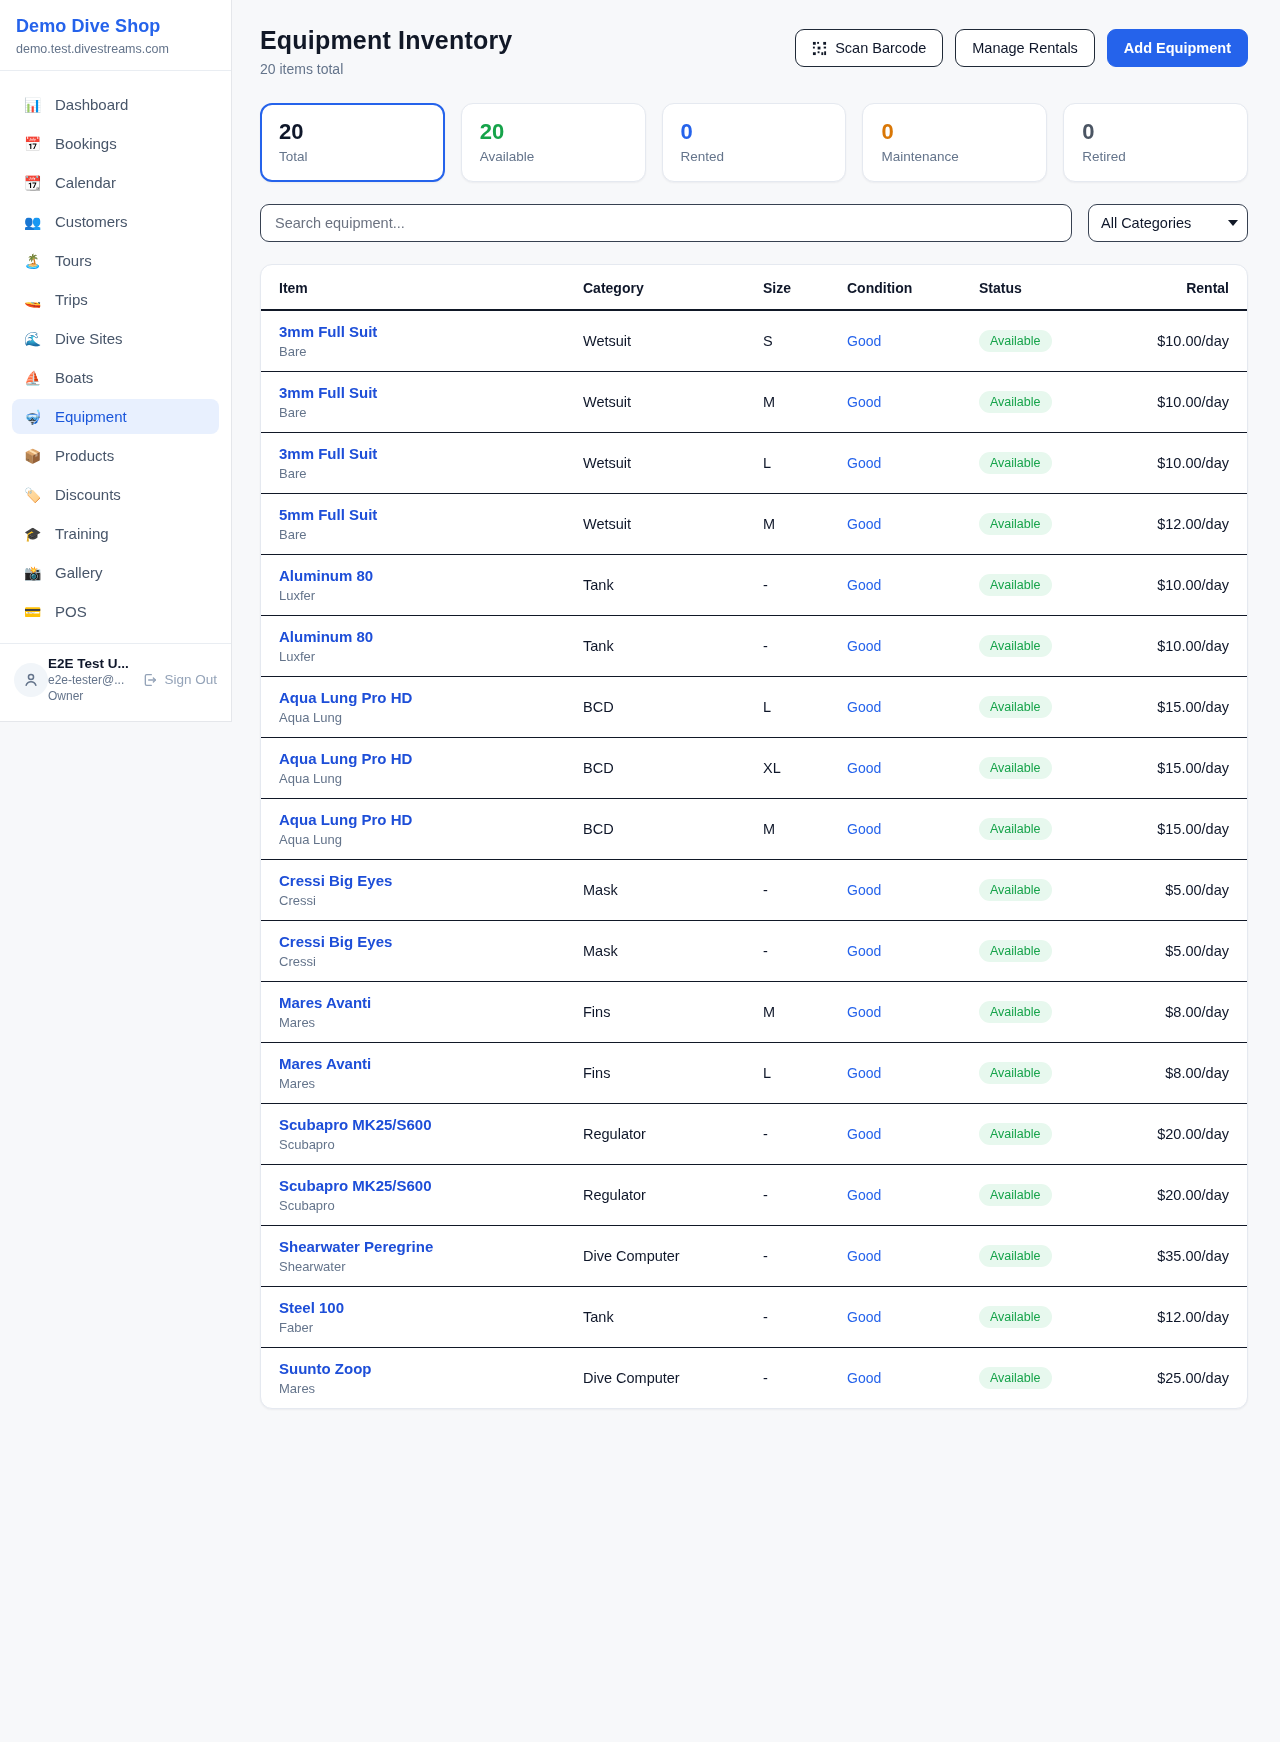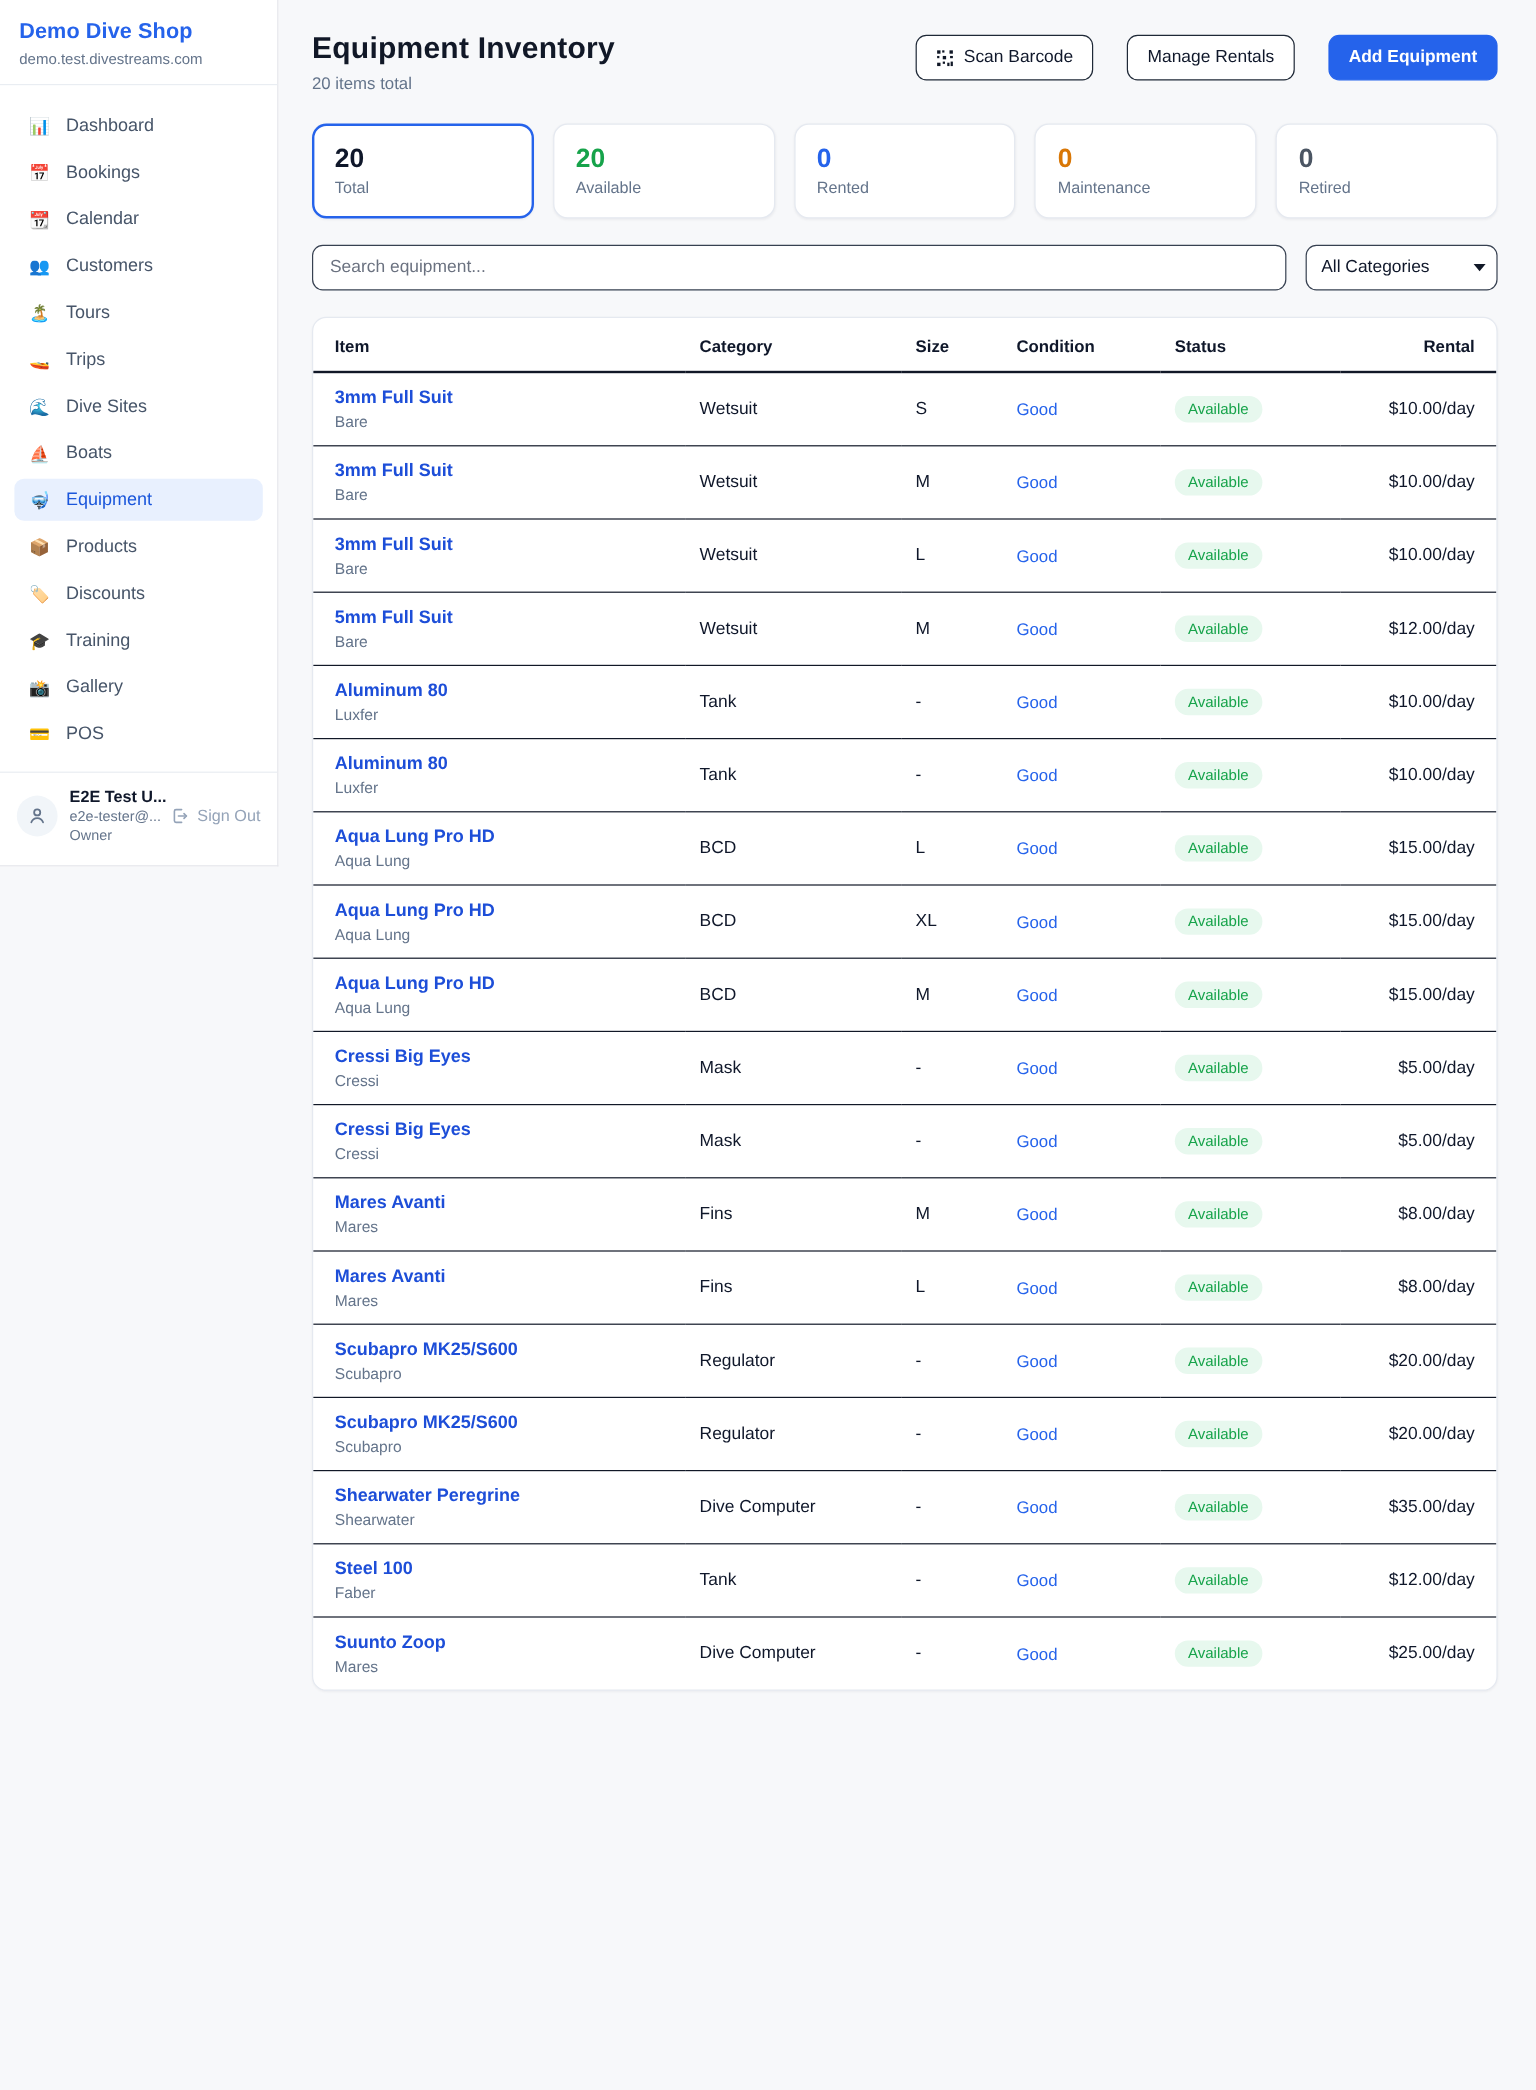--- a/index.html
+++ b/index.html
@@ -28,21 +28,21 @@
     display: flex; align-items: center; gap: 13px;
     padding: 9px 10px 9px 12px; margin-bottom: 4px;
     border-radius: 8px; cursor: pointer;
     font-size: 15px; color: #475569;
   }
   .nav-item .nav-icon { width: 18px; font-size: 14px; text-align: center; }
   .nav-item.active { background: #e8f0fe; color: #1a56db; font-weight: 500; }
   .user-box {
     border-top: 1px solid #e9edf2;
     padding: 12px 14px 14px 14px;
-    display: flex; align-items: center; gap: 10px;
+    display: flex; align-items: center; gap: 0;
   }
   .avatar {
     width: 34px; height: 34px; border-radius: 50%;
     background: #f1f5f9; flex: 0 0 34px;
     display: flex; align-items: center; justify-content: center;
   }
   .user-meta { flex: 1; min-width: 0; }
   .user-name { font-size: 13.5px; font-weight: 700; color: #0f172a; white-space: nowrap; }
   .user-email, .user-role { font-size: 12px; color: #64748b; margin-top: 2px; white-space: nowrap; }
   .signout {
@@ -50,21 +50,21 @@
     font-size: 13.5px; color: #94a3b8; cursor: pointer; white-space: nowrap;
   }
 
   
   .main { flex: 1; padding: 26px 32px 40px 28px; }
   .content { width: 988px; }
 
   .page-header { display: flex; justify-content: space-between; align-items: flex-start; }
   .page-title { font-size: 25px; font-weight: 800; color: #111827; letter-spacing: .2px; }
   .page-subtitle { font-size: 14px; color: #64748b; margin-top: 6px; }
-  .header-actions { display: flex; gap: 28px; align-items: center; margin-top: 3px; }
+  .header-actions { display: flex; gap: 12px; align-items: center; margin-top: 3px; }
   .btn {
     height: 38px; padding: 0 16px; border-radius: 9px;
     background: #ffffff; border: 1px solid #1f2937;
     font-size: 14.5px; color: #0f172a; cursor: pointer;
     display: inline-flex; align-items: center; gap: 8px;
     font-family: inherit;
   }
   .btn-primary { background: #2563eb; border: 1px solid #2563eb; color: #ffffff; font-weight: 600; }
 
   .stats { display: flex; gap: 16px; margin-top: 26px; }

